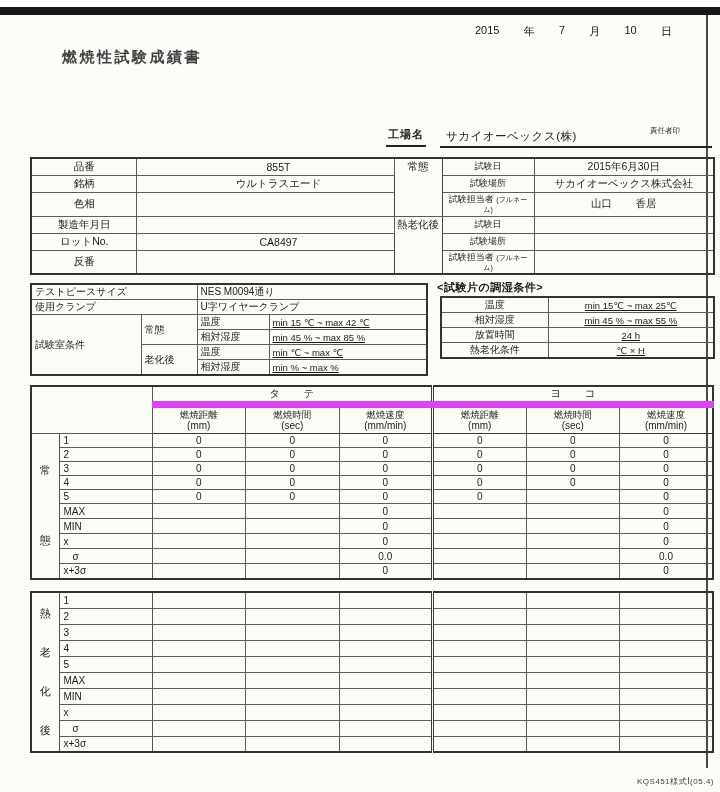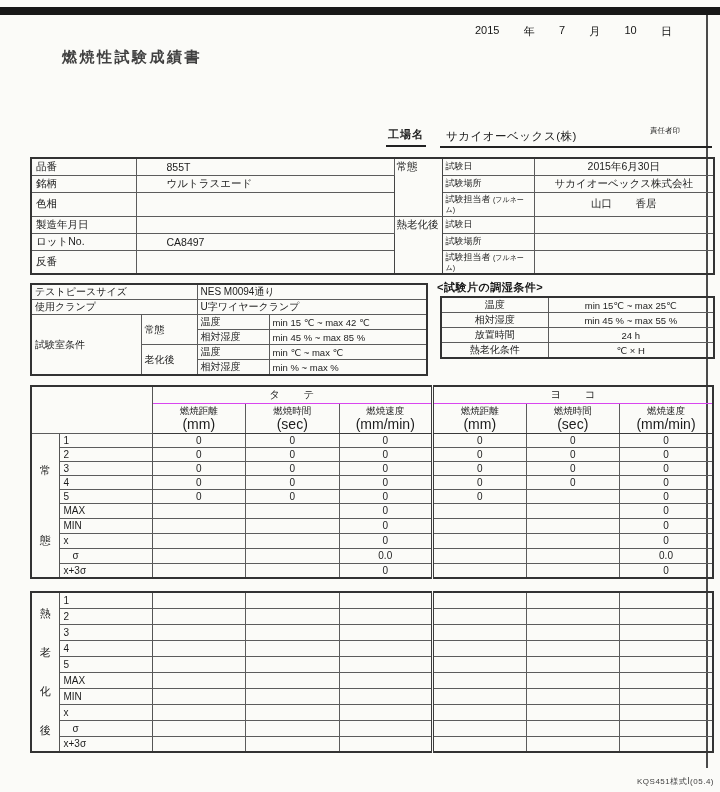--- a/index.html
+++ b/index.html
@@ -14,25 +14,25 @@
   .title { position:absolute; left:62px; top:48px; font-size:15px; font-weight:700; letter-spacing:2.5px; color:#404040; }
 
   .factory-line { position:absolute; left:386px; top:127px; width:326px; display:flex; align-items:flex-start; gap:14px; font-size:11px; }
   .f-label { font-weight:700; border-bottom:2px solid #222; padding:0 2px 3px 2px; letter-spacing:1px; }
   .f-area { flex:1; display:flex; align-items:flex-end; border-bottom:2px solid #222; padding:0 0 2px 6px; position:relative; height:21px; }
   .f-value { font-size:11.5px; letter-spacing:0.5px; }
   .f-seal { position:absolute; right:32px; top:-1px; font-size:7.5px; color:#222; }
 
   table.doc-table { position:absolute; border-collapse:collapse; table-layout:fixed; }
   .doc-table td, .doc-table th { border:1px solid #5c5c5c; font-size:10px; font-weight:400; padding:0 3px; overflow:hidden; white-space:nowrap; color:#1c1c1c; }
-  .pre { white-space:pre; }
+  .pre { white-space:pre;text-decoration:underline; }
 
   
   .info-table { left:30px; top:157px; width:683px; border:2px solid #333; }
-  .info-table td { height:17px; }
+  .info-table td { height:17px;text-align:center; }
   .info-table tr.tall td { height:24px; }
   .info-table .lab { padding-left:4px; font-size:10.5px; }
   .info-table .val-l { padding-left:30px; font-size:10.5px; }
   .info-table .state { vertical-align:top; padding:1px 2px 0 2px; font-size:10.5px; border-left:1.5px solid #444; border-right:1.5px solid #444; }
   .info-table .rlab { font-size:9px; padding-left:3px; }
   .info-table .rlab .sfx { font-size:7px; }
   .info-table .wrap { white-space:normal; line-height:1.15; vertical-align:top; padding-top:1px; }
   .info-table .rval { text-align:center; font-size:10.5px; white-space:pre; }
 
   
@@ -44,23 +44,23 @@
   .hum-heading { position:absolute; left:437px; top:280px; font-size:11px; font-weight:700; letter-spacing:0.5px; color:#161616; }
   .hum-table { left:440px; top:296px; width:273px; border:2px solid #333; }
   .hum-table td { height:15px; text-align:center; font-size:10px; }
   .hum-table .v { font-size:9.5px; }
 
   
   .results-table { left:30px; width:683px; border:2px solid #333; }
   #normal-table { top:385px; }
   #aged-table { top:591px; }
   .results-table th.corner { border-right:1px solid #555; }
-  .results-table th.group { height:17px; text-align:center; font-size:10.5px; white-space:pre; border-bottom:1px solid #d946ef;margin-left:9px; }
+  .results-table th.group { height:17px; text-align:center; font-size:10.5px; white-space:pre; border-bottom:7px solid #d946ef;margin-left:9px; }
   .results-table th.colh { height:29px; text-align:center; font-size:9.5px; line-height:1.2; padding-top:1px; vertical-align:top; border-bottom:1.5px solid #3a3a3a;margin-left:16px; }
-  .results-table th.colh .unit { font-size:14px; }
+  .results-table th.colh .unit { font-size:10px; }
   .results-table .dsep { border-left:1px dotted #8c8c8c; }
   .results-table .gsep { border-left:3px double #3c3c3c; }
   .results-table .side-cell { border-right:1px solid #555; }
   .side-wrap { display:flex; flex-direction:column; justify-content:space-around; align-items:center; font-size:11px; }
   #normal-table .side-wrap { height:140px; }
   #aged-table .side-wrap { height:155px; }
   .results-table .row-label { padding-left:4px; font-size:10px; border-right:1px solid #555; }
   .results-table .row-label.indent { padding-left:13px; }
   .results-table .val-cell { text-align:center; font-size:10px; border-left:1px dotted #8c8c8c; }
   .results-table .val-cell.gsep { border-left:3px double #3c3c3c; }

